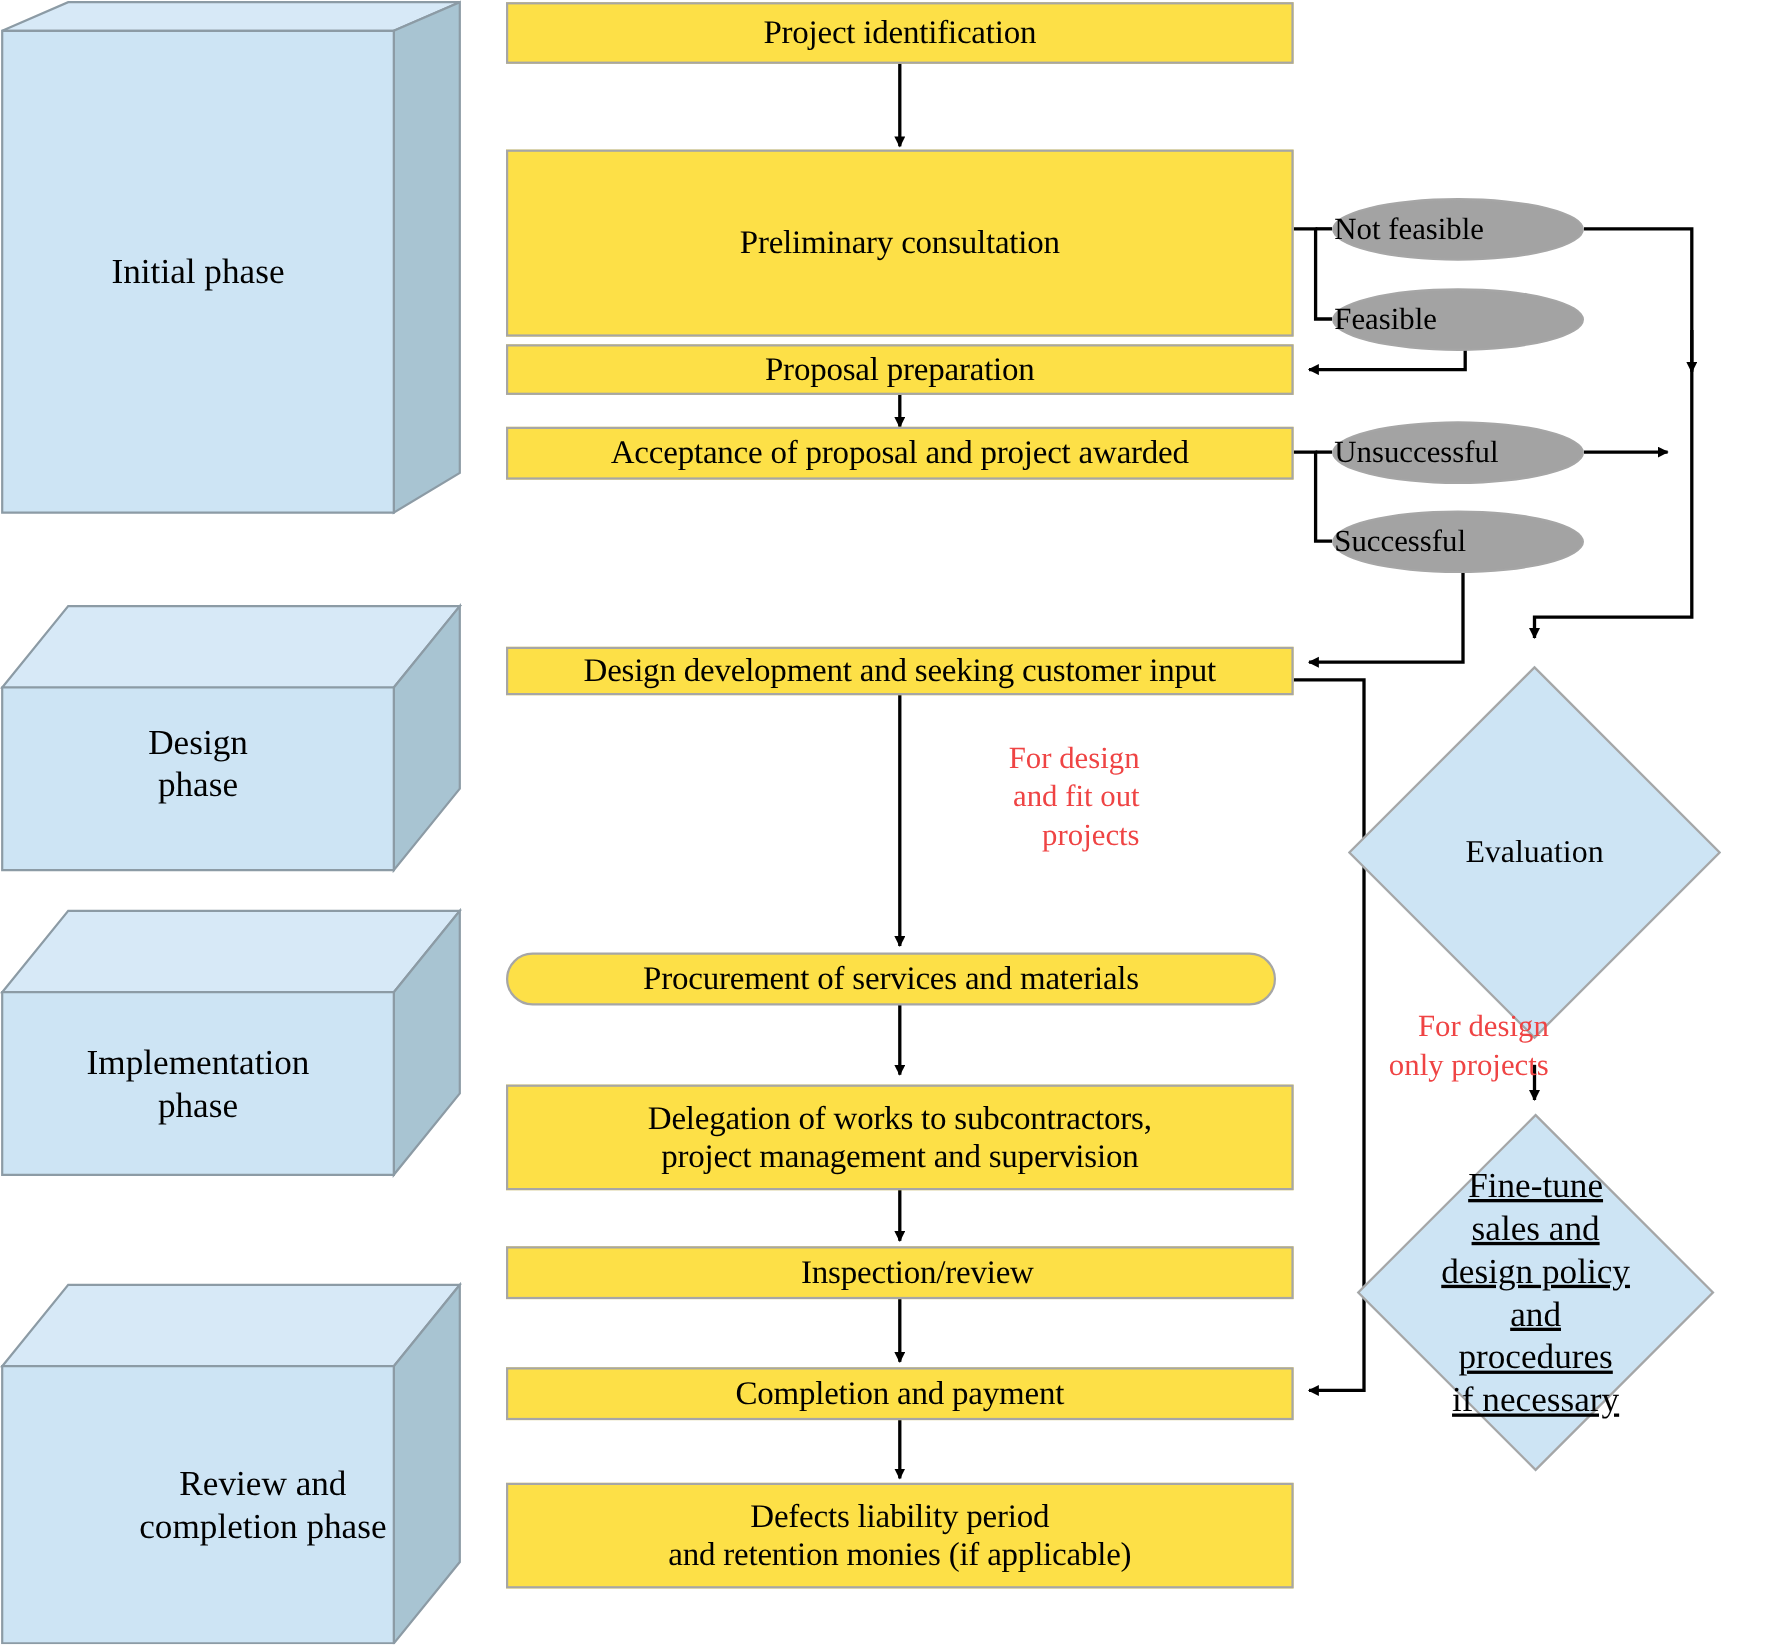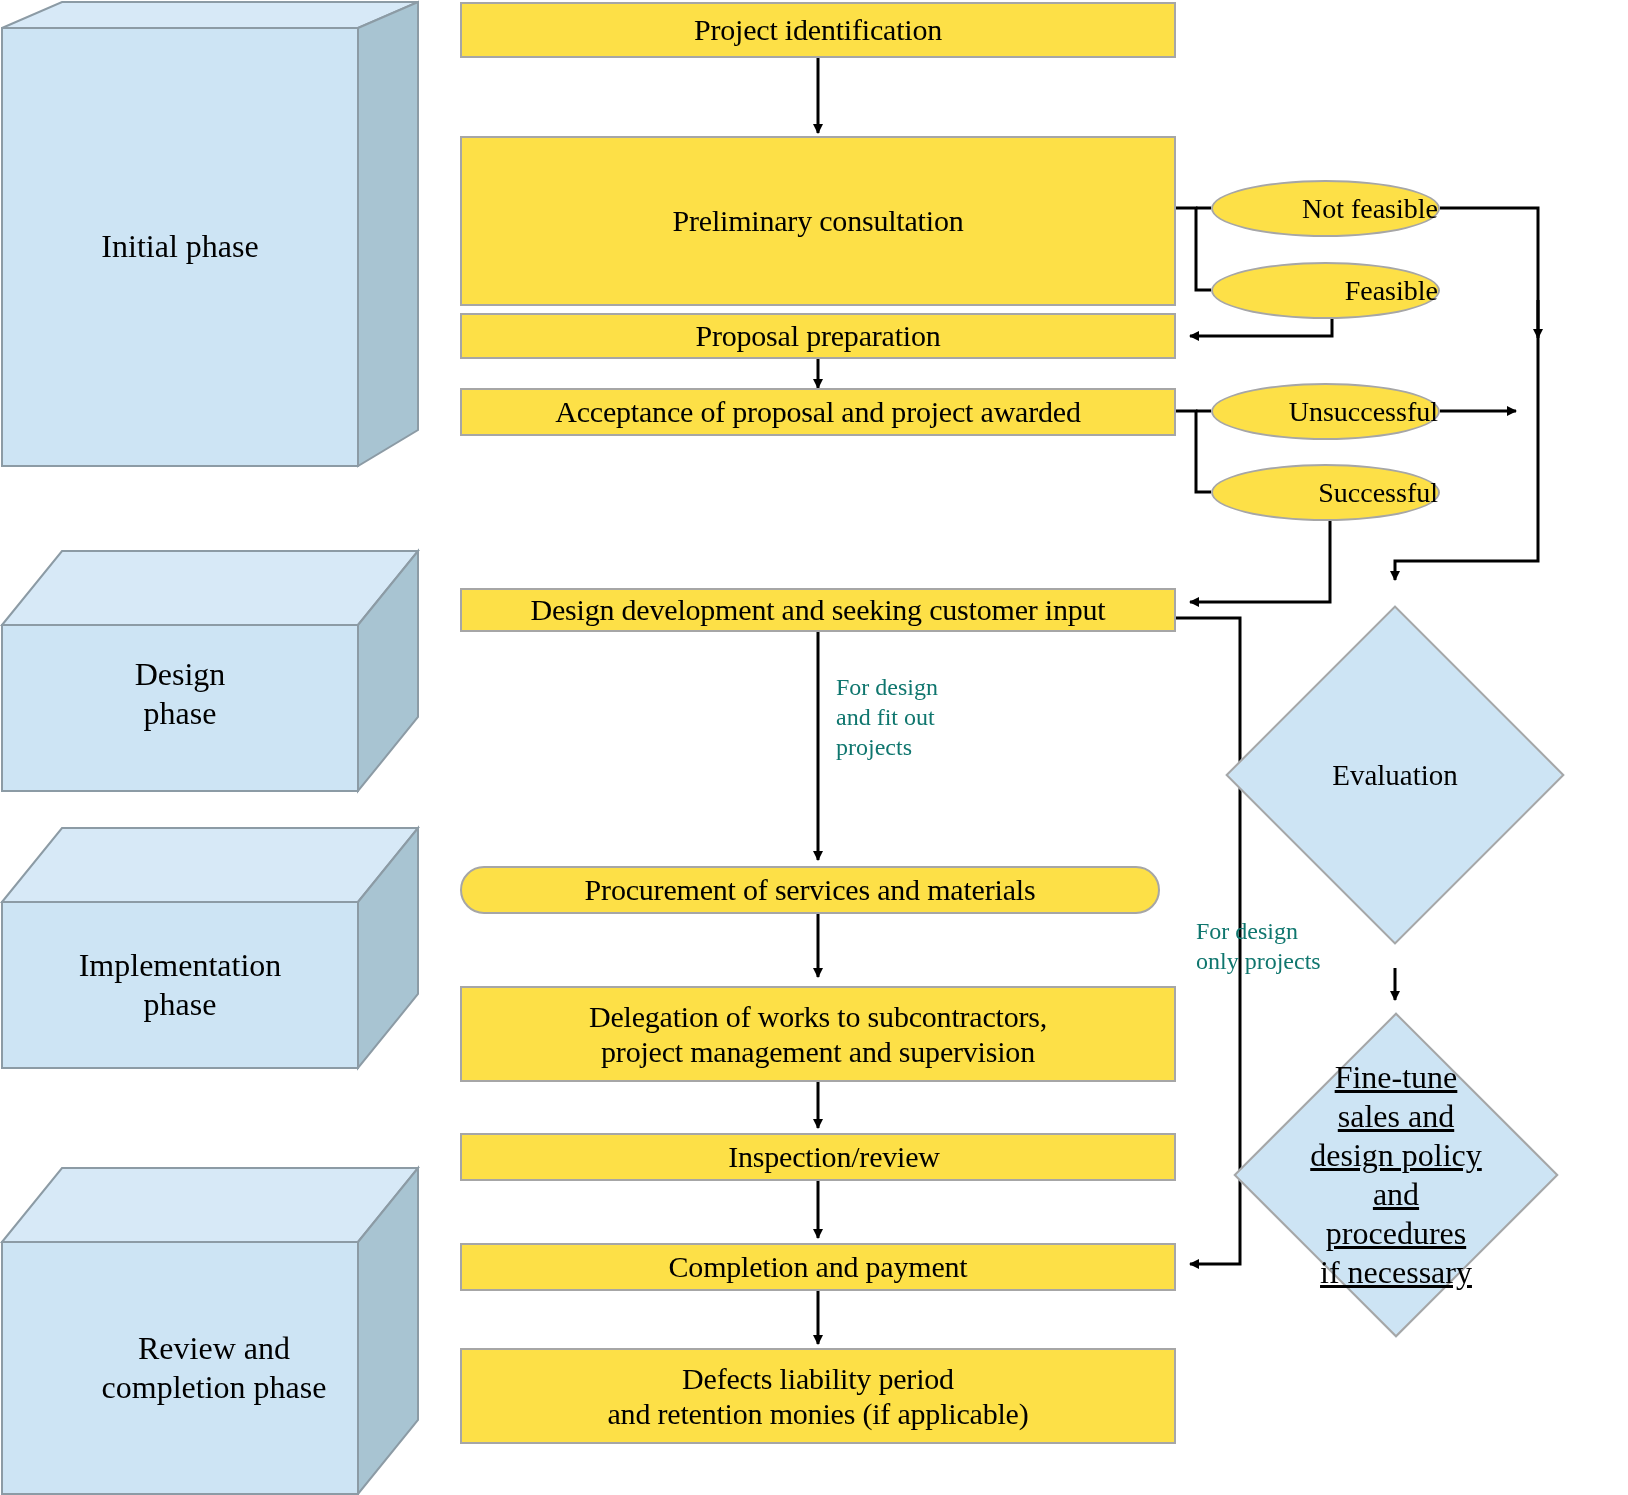--- a/index.html
+++ b/index.html
@@ -16,25 +16,25 @@
     text-align:center;
     color:#000;
     font-size:30px;
     line-height:1.18;
     letter-spacing:-0.2px;
   }
 
   
   .ell{
     position:absolute;
-    background:#fde047;
+    background:#a3a3a3;
     border:2px solid #a6a6a6;
     border-radius:50%;
     box-sizing:border-box;
-    display:flex;align-items:center;justify-content:flex-end;
+    display:flex;align-items:center;justify-content:flex-start;
     text-align:center;
     color:#000;
     font-size:28px;
   }
 
   
   .dia{position:absolute;}
   .dia > .dshape{
     position:absolute;inset:0;
     background:#cde4f4;
@@ -62,22 +62,22 @@
     white-space:pre-line;
     pointer-events:none;
   }
 
   
   #wires{position:absolute;left:0;top:0;width:1628px;height:1495px;pointer-events:none;}
 
   
   .elabel{
     position:absolute;
-    font-size:24px;line-height:1.25;color:#0f766e;
-    text-align:left;
+    font-size:28px;line-height:1.25;color:#ef4444;
+    text-align:right;
     white-space:pre-line;
   }
 </style>
 </head>
 <body>
 
 <div id="stage">
 
   <svg id="wires" viewBox="0 0 1628 1495" xmlns="http://www.w3.org/2000/svg">
     <defs>
@@ -151,21 +151,21 @@
     <div class="clabel" style="left:2px;top:80px;width:356px;height:166px;">Implementation
 phase</div>
   </div>
 
   <div class="cube" style="left:0px;top:1120px;width:420px;height:375px;">
     <svg width="420" height="375" viewBox="0 0 420 375">
       <polygon points="2,122 62,48 418,48 358,122" fill="#d7e9f7" stroke="#8c9ba5" stroke-width="2"></polygon>
       <polygon points="358,122 418,48 418,300 358,374" fill="#a8c4d2" stroke="#8c9ba5" stroke-width="2"></polygon>
       <polygon points="2,122 358,122 358,374 2,374" fill="#cde4f4" stroke="#8c9ba5" stroke-width="2"></polygon>
     </svg>
-    <div class="clabel" style="left:2px;top:122px;width:424px;height:252px;">Review and
+    <div class="clabel" style="left:2px;top:122px;width:424px;height:252px;padding-left:25px;">Review and
 completion phase</div>
   </div>
 
   <div class="pbox" style="left:460px;top:2px;width:716px;height:56px;">
     <span>Project identification</span>
   </div>
 
   <div class="pbox" style="left:460px;top:136px;width:716px;height:170px;">
     <span>Preliminary consultation</span>
   </div>

